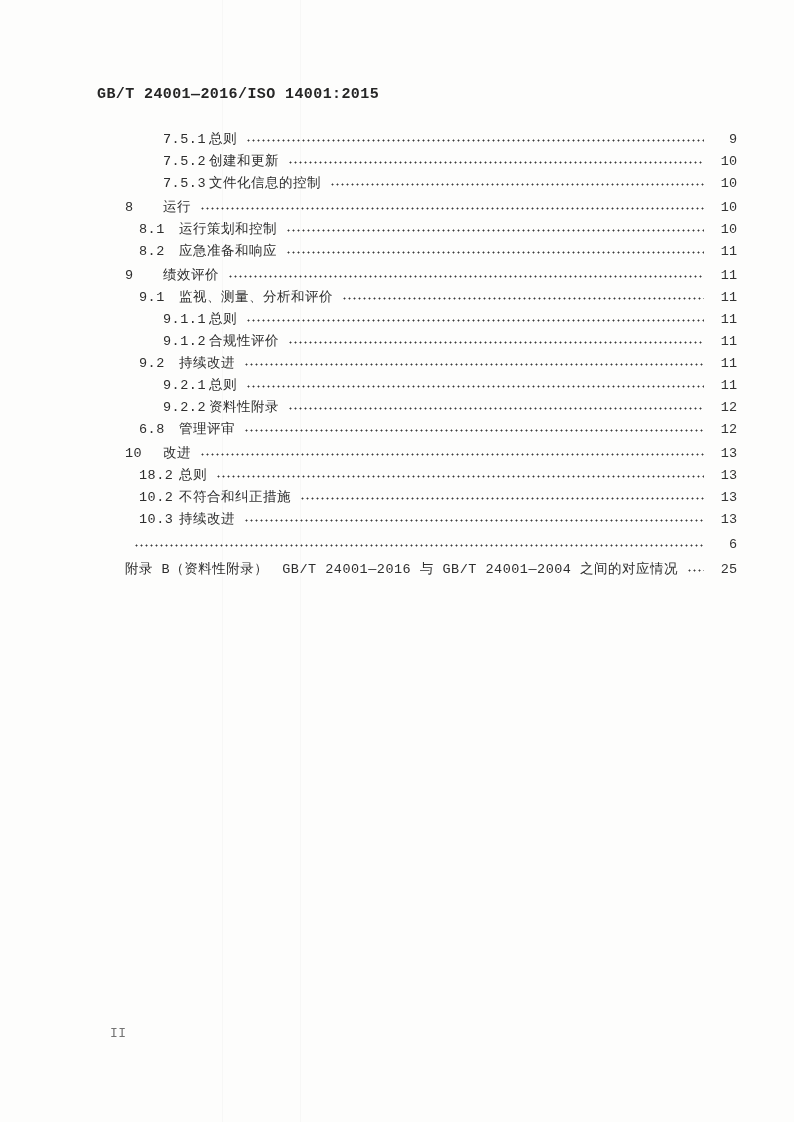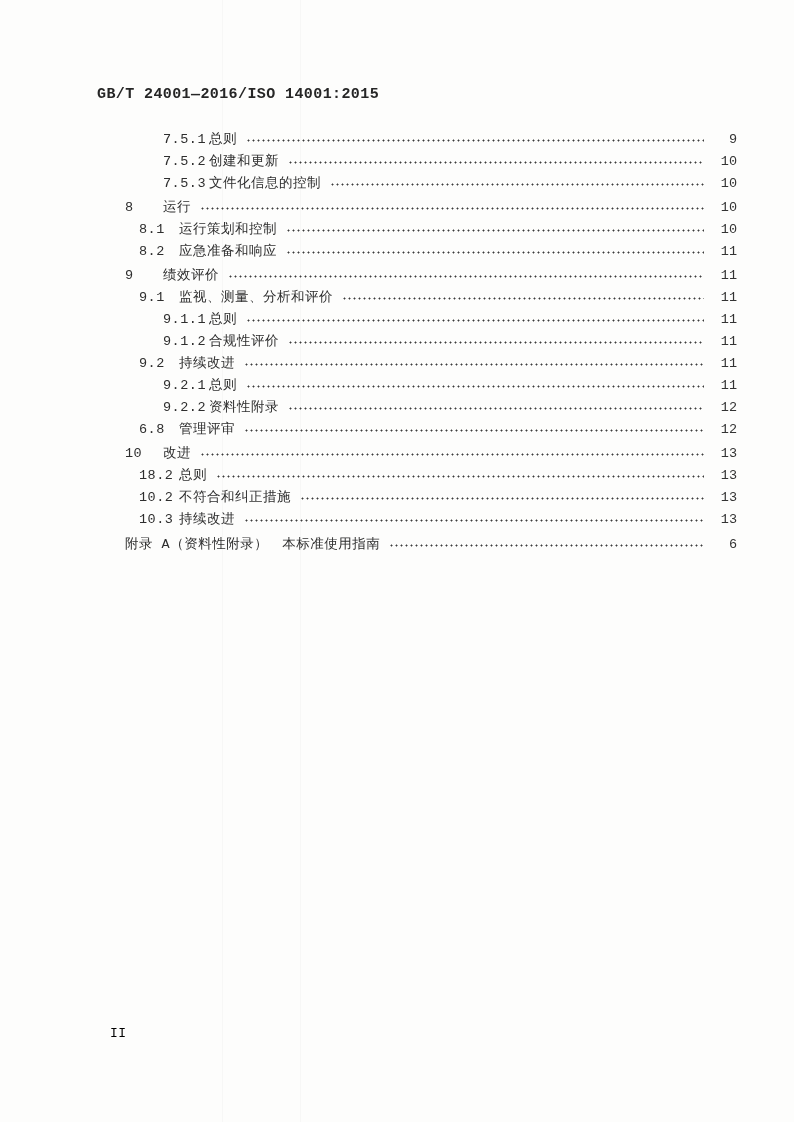--- a/index.html
+++ b/index.html
@@ -89,21 +89,21 @@
     text-align: right;
     color: #333333;
     font-size: 13.5px;
   }
 
   .footer-page-num {
     position: absolute;
     left: 110px;
     top: 1026px;
     font-size: 13px;
-    color: #000000;
+    color: #737373;
     letter-spacing: 0.5px;
   }
 </style>
 </head>
 <body>
 
 <div class="page">
   <div class="scan-streak streak-1"></div>
   <div class="scan-streak streak-2"></div>
 
@@ -212,20 +212,24 @@
         <span class="toc-leader"></span>
         <span class="toc-page">13</span>
       </div>
       <div class="toc-row level2">
         <span class="toc-num">10.3</span>
         <span class="toc-title">持续改进</span>
         <span class="toc-leader"></span>
         <span class="toc-page">13</span>
       </div>
       <div class="toc-row level0 gap">
-        <span class="toc-title">附录 A（资料性附录）　本标准使用指南</span>
         <span class="toc-leader"></span>
         <span class="toc-page">6</span>
+      </div>
+      <div class="toc-row level0">
+        <span class="toc-title">附录 B（资料性附录）　GB/T 24001—2016 与 GB/T 24001—2004 之间的对应情况</span>
+        <span class="toc-leader"></span>
+        <span class="toc-page">25</span>
       </div>
     </div>
 
   <div class="footer-page-num">II</div>
 </div>
 
 </body></html>

